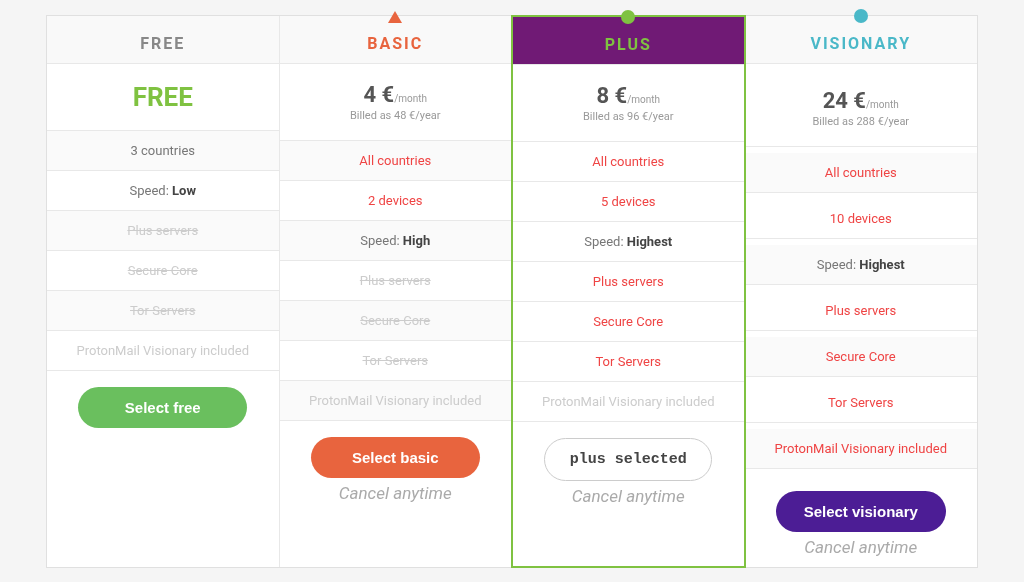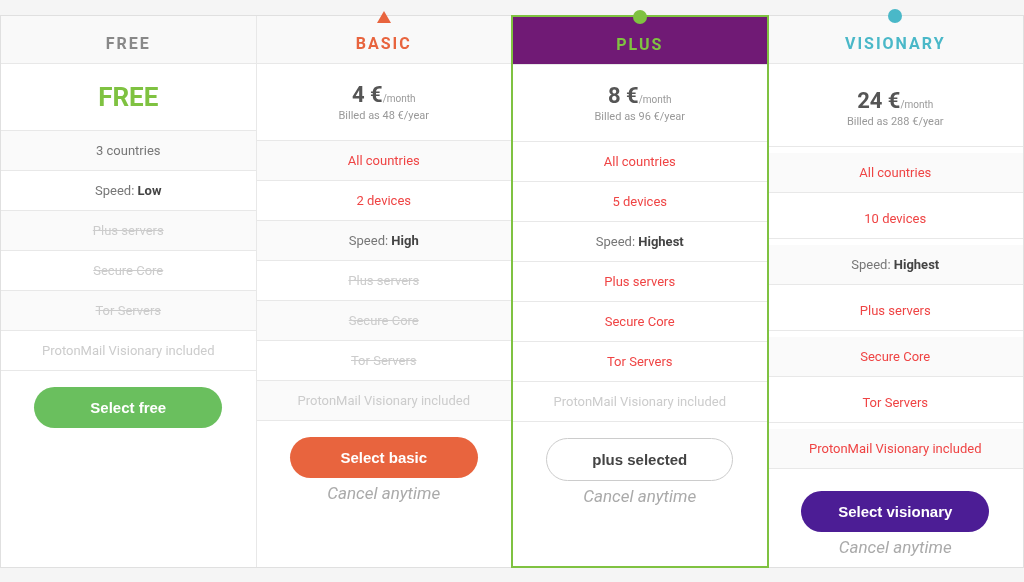--- a/index.html
+++ b/index.html
@@ -7,21 +7,21 @@
       font-family: -apple-system, BlinkMacSystemFont, 'Segoe UI', Roboto, sans-serif;
       background: #f5f5f5;
       display: flex;
       justify-content: center;
       align-items: center;
       min-height: 100vh;
     }
     .pricing-table {
       display: grid;
       grid-template-columns: 1fr 1fr 1fr 1fr;
-      width: 1024px;
+      width: 932px;
       background: #fff;
       border: 1px solid #e0e0e0;
     }
     .plan-col {
       display: flex;
       flex-direction: column;
       border-right: 1px solid #e8e8e8;
     }
     .plan-col:last-child { border-right: none; gap: 6px; }
     .plan-col.plus-col {
@@ -127,20 +127,21 @@
       cursor: pointer;
       color: #fff;
     }
     .cta-btn.free-btn { background: #6abf5e; }
     .cta-btn.basic-btn { background: #e8643e; }
     .cta-btn.plus-btn {
       background: #fff;
       border: 1px solid #ccc;
       color: #444;
       font-weight: 700;
+      font-family: Liberation Mono, monospace;
     }
     .cta-btn.visionary-btn { background: #4c1d95; }
     .cta-cancel {
       display: block;
       font-size: 17px;
       color: #aaa;
       margin-top: 5px;
       font-style: italic;
     }
 

